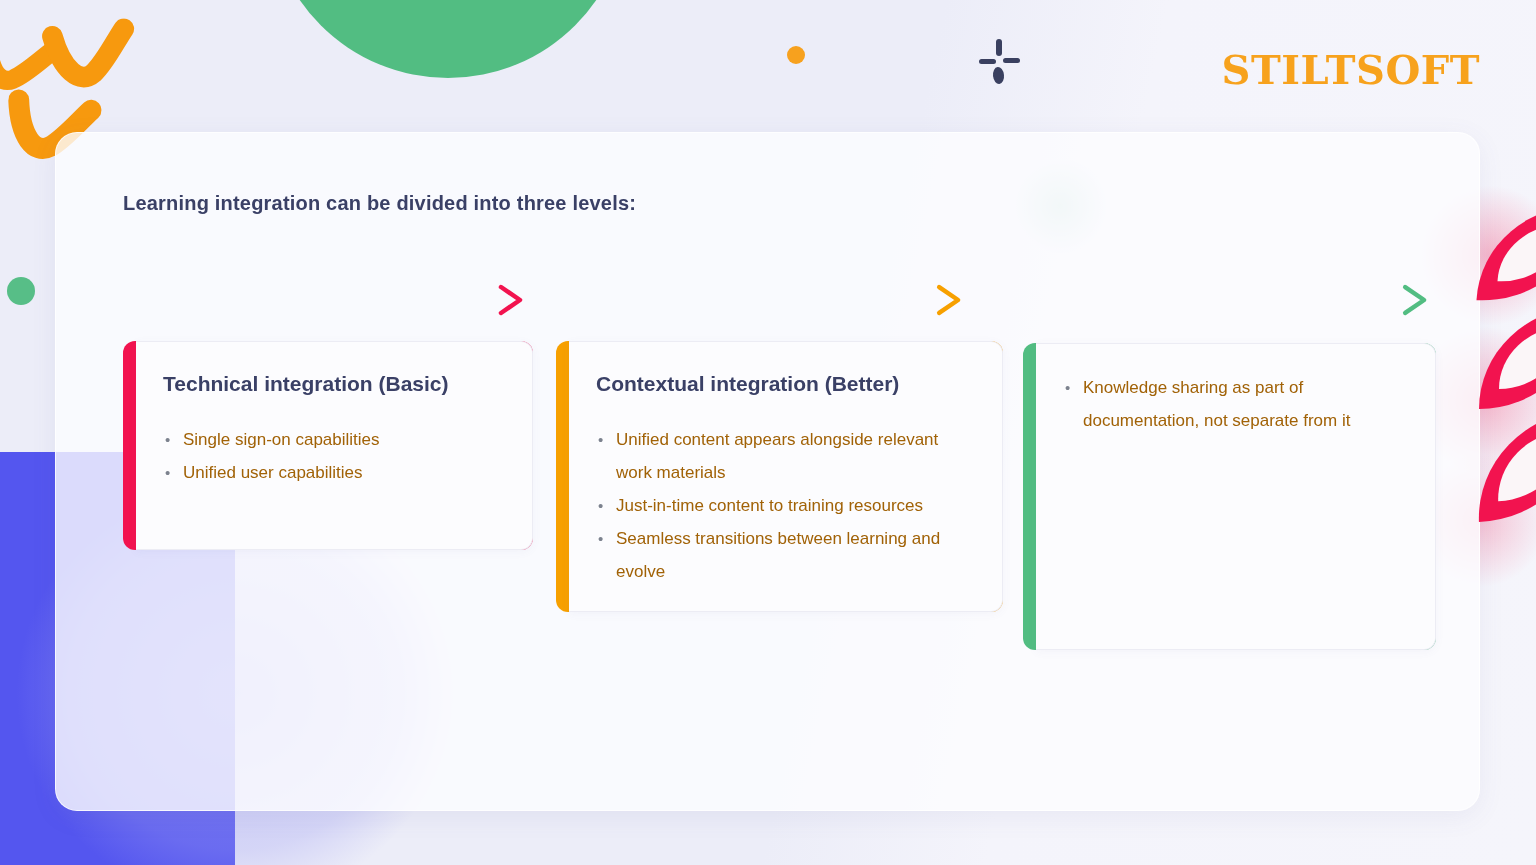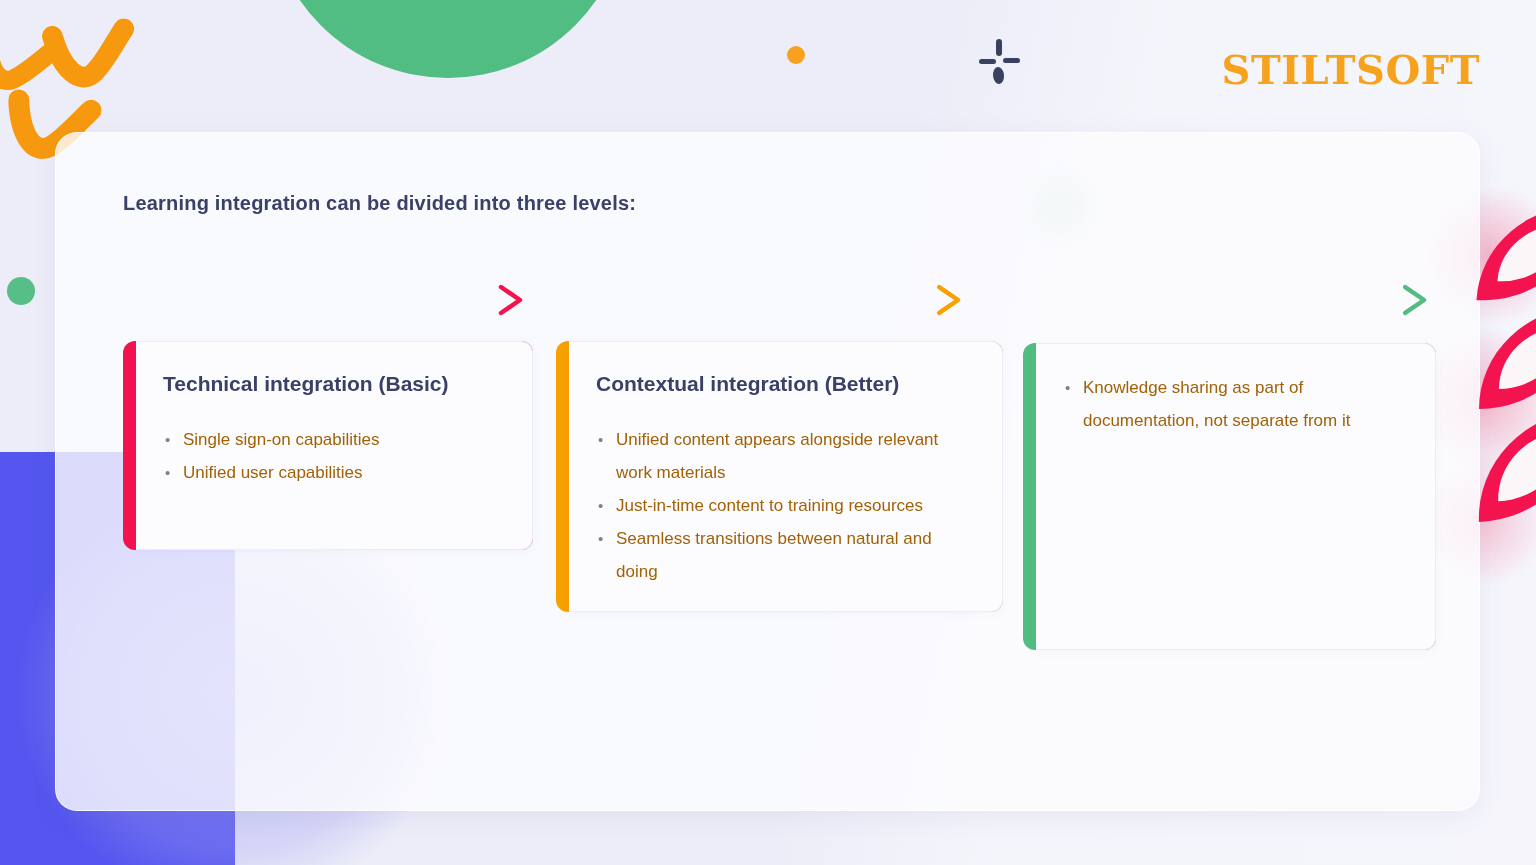--- a/index.html
+++ b/index.html
@@ -173,21 +173,21 @@
       </ul>
     </div>
   </div>
 
   <div class="abs card card2" style="background-color: rgb(247, 160, 0);">
     <div class="card-body">
       <div class="card-title">Contextual integration (Better)</div>
       <ul class="bullets">
         <li>Unified content appears alongside relevant work materials</li>
         <li>Just-in-time content to training resources</li>
-        <li>Seamless transitions between natural and doing</li>
+        <li>Seamless transitions between learning and evolve</li>
       </ul>
     </div>
   </div>
 
   <div class="abs card card3" style="background-color: rgb(82, 189, 130);">
     <div class="card-body">
       <ul class="bullets">
         <li>Knowledge sharing as part of documentation, not separate from it</li>
       </ul>
     </div>

